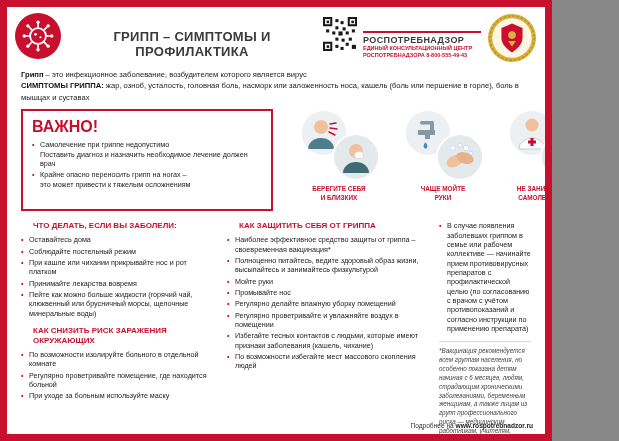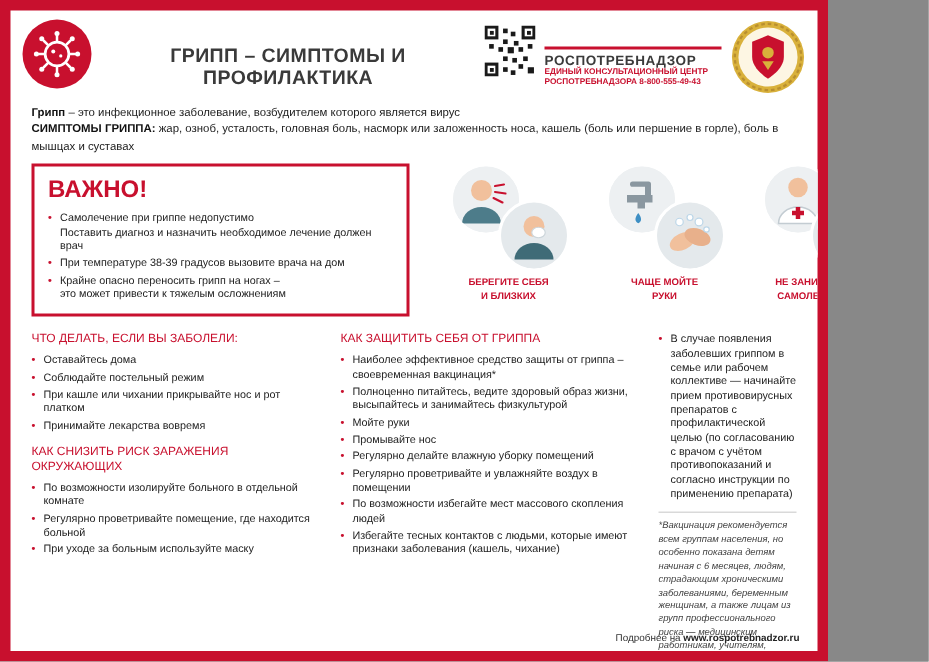--- a/index.html
+++ b/index.html
@@ -72,22 +72,22 @@
     font-weight:bold;font-size:6.4px;line-height:1.35;
     text-transform:uppercase;white-space:pre-line;
   }
   
   .columns{display:flex;gap:14px;padding:10px 14px 0 14px;}
   .col{box-sizing:border-box;}
   .col1{flex:0 0 192px;}
   .col2{flex:0 0 198px;}
   .col3{flex:1;}
   .sec-title{
-    color:var(--red);font-weight:normal;font-size:8px;
-    text-transform:uppercase;margin:0 0 4px 0;line-height:1.25;
+    color:var(--red);font-weight:bold;font-size:8px;
+    text-transform:uppercase;margin:0 0 4px 12px;line-height:1.25;
   }
   .sec-gap{margin-top:8px;}
   .footnote{
     margin-top:8px;border-top:1px solid #d9d9d9;padding-top:5px;
     font-size:6.3px;font-style:italic;line-height:1.4;color:#444;
   }
   .footer{
     position:absolute;right:12px;bottom:5px;
     font-size:6.6px;color:#333;
   }
@@ -186,21 +186,20 @@
     <div><b>Грипп</b><span> – это инфекционное заболевание, возбудителем которого является вирус</span></div>
     <div><b>СИМПТОМЫ ГРИППА:</b><span> жар, озноб, усталость, головная боль, насморк  или заложенность носа, кашель (боль или першение в горле), боль в мышцах и суставах</span></div>
   </div>
 
   <div class="top-row">
     <div class="important-box">
       <div class="important-title">ВАЖНО!</div>
       <ul class="blist">
         <li>Самолечение при гриппе недопустимо
 Поставить диагноз и назначить необходимое лечение должен врач</li>
-        <li>При температуре 38-39 градусов вызовите врача на дом</li>
         <li>Крайне опасно переносить грипп на ногах –
 это может привести к тяжелым осложнениям</li>
       </ul>
     </div>
 
     <div class="icons-row">
 
       <div class="icon-group">
         <div class="cluster">
           <svg class="picto a" viewBox="0 0 44 44" aria-hidden="true">
@@ -275,40 +274,41 @@
 
   <div class="columns">
 
     <div class="col col1">
       <div class="sec-title">ЧТО ДЕЛАТЬ, ЕСЛИ ВЫ ЗАБОЛЕЛИ:</div>
       <ul class="blist">
         <li>Оставайтесь дома</li>
         <li>Соблюдайте постельный режим</li>
         <li>При кашле или чихании прикрывайте нос и рот платком</li>
         <li>Принимайте лекарства вовремя</li>
+        <li>Пейте как можно больше жидкости (горячий чай, клюквенный или брусничный морсы, щелочные минеральные воды)</li>
       </ul>
       <div class="sec-title sec-gap">КАК СНИЗИТЬ РИСК ЗАРАЖЕНИЯ ОКРУЖАЮЩИХ</div>
       <ul class="blist">
         <li>По возможности изолируйте больного в отдельной комнате</li>
         <li>Регулярно проветривайте помещение, где находится больной</li>
         <li>При уходе за больным используйте маску</li>
       </ul>
     </div>
 
     <div class="col col2">
       <div class="sec-title">КАК ЗАЩИТИТЬ СЕБЯ ОТ ГРИППА</div>
       <ul class="blist">
         <li>Наиболее эффективное средство защиты от гриппа – своевременная вакцинация*</li>
         <li>Полноценно питайтесь, ведите здоровый образ жизни, высыпайтесь и занимайтесь физкультурой</li>
         <li>Мойте руки</li>
         <li>Промывайте нос</li>
         <li>Регулярно делайте влажную уборку помещений</li>
         <li>Регулярно проветривайте и увлажняйте воздух в помещении</li>
+        <li>Избегайте тесных контактов с людьми, которые имеют признаки заболевания (кашель, чихание)</li>
         <li>По возможности избегайте мест массового скопления людей</li>
-        <li>Избегайте тесных контактов с людьми, которые имеют признаки заболевания (кашель, чихание)</li>
       </ul>
     </div>
 
     <div class="col col3">
       <ul class="blist">
         <li>В случае появления заболевших гриппом в семье или рабочем коллективе — начинайте прием противовирусных препаратов с профилактической целью (по согласованию с врачом с учётом противопоказаний и согласно инструкции по применению препарата)</li>
       </ul>
       <div class="footnote">*Вакцинация рекомендуется всем группам населения, но особенно показана детям начиная с 6 месяцев, людям, страдающим хроническими заболеваниями, беременным женщинам, а также лицам из групп профессионального риска — медицинским работникам, учителям, студентам, работникам сферы обслуживания и транспорта. Вакцинация должна проводиться за 2–3 недели до начала роста заболеваемости.</div>
     </div>
 

